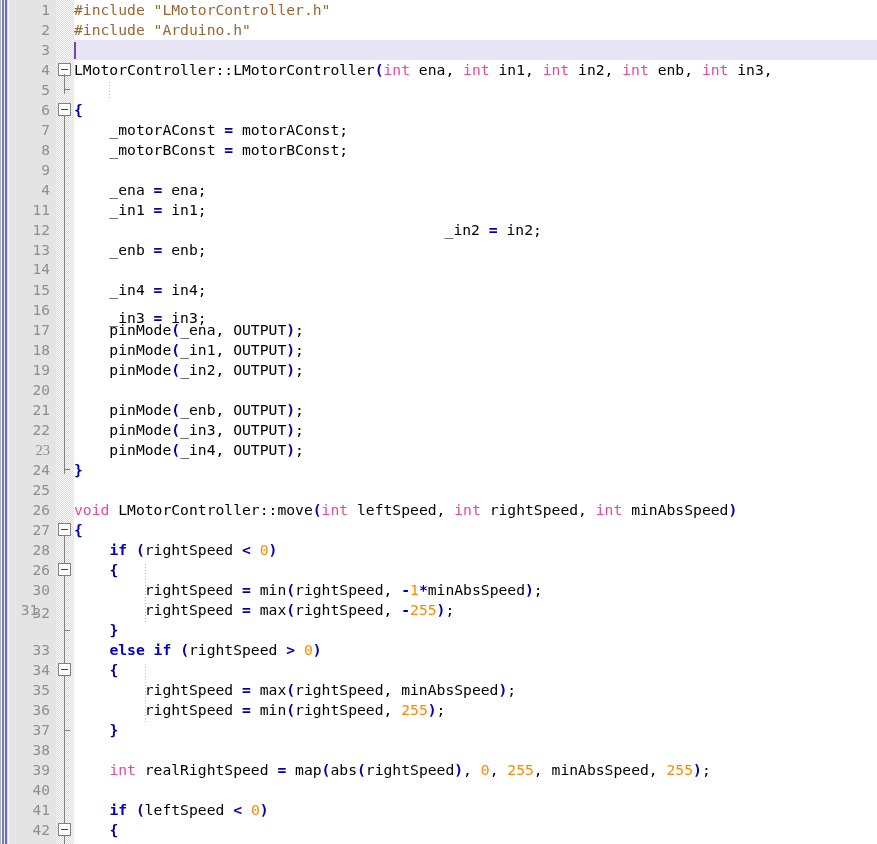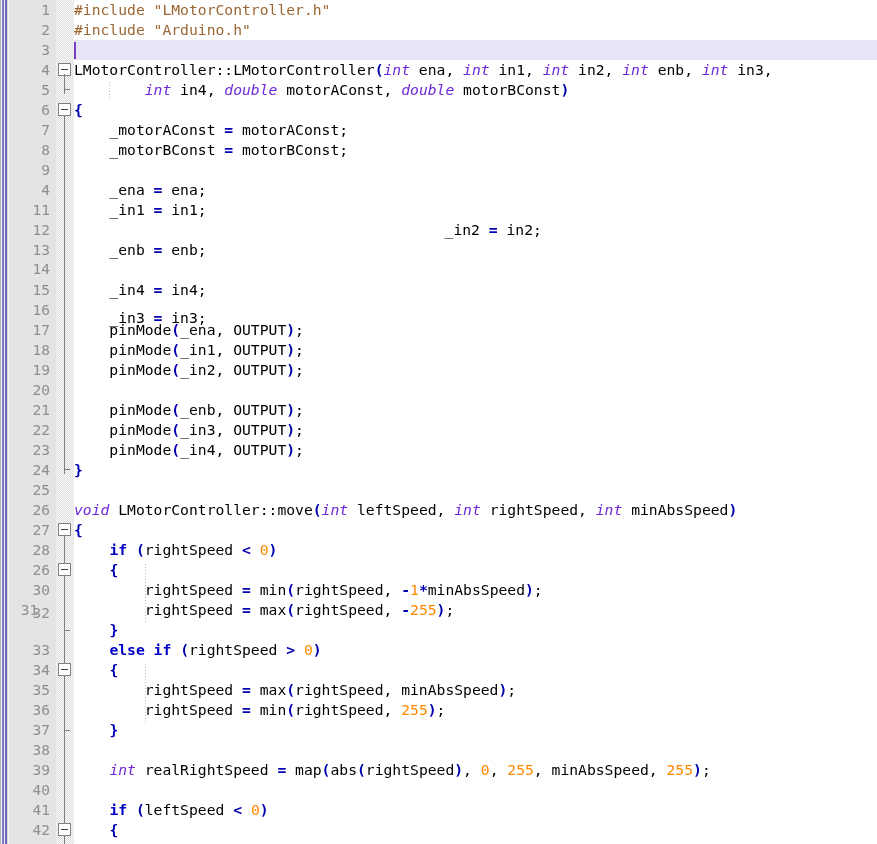--- a/index.html
+++ b/index.html
@@ -131,21 +131,21 @@
     letter-spacing: 0px;
   }
   .caret {
     position: absolute;
     width: 2px; height: 17px;
     background: #7a3fbf;
     z-index: 4;
   }
 
   
-  .t-kw   { color: #6d28d9; font-style: italic; }                 
+  .t-kw   { color: #ec4899; }                 
   .t-ctl  { color: #0000c8; font-weight: bold; } 
   .t-op   { color: #0000b0; font-weight: bold; } 
   .t-num  { color: #ff8800; }
   .t-pre  { color: #9a6633; }                 
   .t-id   { color: #000000; }
 
   
   .bottom-fade {
     position: absolute;
     left: 0; right: 0; bottom: 0; height: 4px;
@@ -184,21 +184,21 @@
       <div class="lnum" style="top: 240px;">13</div>
       <div class="lnum" style="top: 259px;">14</div>
       <div class="lnum" style="top: 280px;">15</div>
       <div class="lnum" style="top: 300px;">16</div>
       <div class="lnum" style="top: 320px;">17</div>
       <div class="lnum" style="top: 340px;">18</div>
       <div class="lnum" style="top: 360px;">19</div>
       <div class="lnum" style="top: 380px;">20</div>
       <div class="lnum" style="top: 400px;">21</div>
       <div class="lnum" style="top: 420px;">22</div>
-      <div class="lnum" style="top: 440px;">23</div>
+      <div class="lnum" style="top: 440px; font-family: Liberation Serif, serif;">23</div>
       <div class="lnum" style="top: 460px;">24</div>
       <div class="lnum" style="top: 480px; text-align: right;">25</div>
       <div class="lnum" style="top: 500px;">26</div>
       <div class="lnum" style="top: 520px;">27</div>
       <div class="lnum" style="top: 540px;">28</div>
       <div class="lnum" style="top: 560px;">26</div>
       <div class="lnum" style="top: 580px;">30</div>
       <div class="lnum" style="top: 600px; text-align: center;">31</div>
       <div class="lnum" style="top: 603px;">32</div>
       <div class="lnum" style="top: 640px;">33</div>
@@ -231,21 +231,20 @@
       <div class="fbox" style="top: 823px;"></div>
     </div>
 
   <div class="code" id="code">
       <div class="line" style="top: 0px;"><span class="t-pre">#include "LMotorController.h"</span></div>
       <div class="line" style="top: 20px;"><span class="t-pre">#include "Arduino.h"</span></div>
       <div class="rowhl" style="top: 40px;"></div>
       <div class="line" style="top: 40px;"><span class="t-id"></span></div>
       <div class="caret" style="top: 42px; left: 0px;"></div>
       <div class="line" style="top: 60px;"><span class="t-id">LMotorController::LMotorController</span><span class="t-op">(</span><span class="t-kw">int</span><span class="t-id"> ena, </span><span class="t-kw">int</span><span class="t-id"> in1, </span><span class="t-kw">int</span><span class="t-id"> in2, </span><span class="t-kw">int</span><span class="t-id"> enb, </span><span class="t-kw">int</span><span class="t-id"> in3,</span></div>
-      <div class="line" style="top: 80px;"><span class="t-id">        </span><span class="t-kw">int</span><span class="t-id"> in4, </span><span class="t-kw">double</span><span class="t-id"> motorAConst, </span><span class="t-kw">double</span><span class="t-id"> motorBConst</span><span class="t-op">)</span></div>
       <div class="line" style="top: 100px;"><span class="t-op">{</span></div>
       <div class="line" style="top: 120px;"><span class="t-id">    _motorAConst </span><span class="t-op">=</span><span class="t-id"> motorAConst;</span></div>
       <div class="line" style="top: 140px;"><span class="t-id">    _motorBConst </span><span class="t-op">=</span><span class="t-id"> motorBConst;</span></div>
       <div class="line" style="top: 160px;"><span class="t-id"></span></div>
       <div class="line" style="top: 180px;"><span class="t-id">    _ena </span><span class="t-op">=</span><span class="t-id"> ena;</span></div>
       <div class="line" style="top: 200px;"><span class="t-id">    _in1 </span><span class="t-op">=</span><span class="t-id"> in1;</span></div>
       <div class="line" style="top: 220px; text-align: center;"><span class="t-id">    _in2 </span><span class="t-op">=</span><span class="t-id"> in2;</span></div>
       <div class="line" style="top: 240px;"><span class="t-id">    _enb </span><span class="t-op">=</span><span class="t-id"> enb;</span></div>
       <div class="line" style="top: 260px; margin-top: 48px;"><span class="t-id">    _in3 </span><span class="t-op">=</span><span class="t-id"> in3;</span></div>
       <div class="line" style="top: 280px;"><span class="t-id">    _in4 </span><span class="t-op">=</span><span class="t-id"> in4;</span></div>

